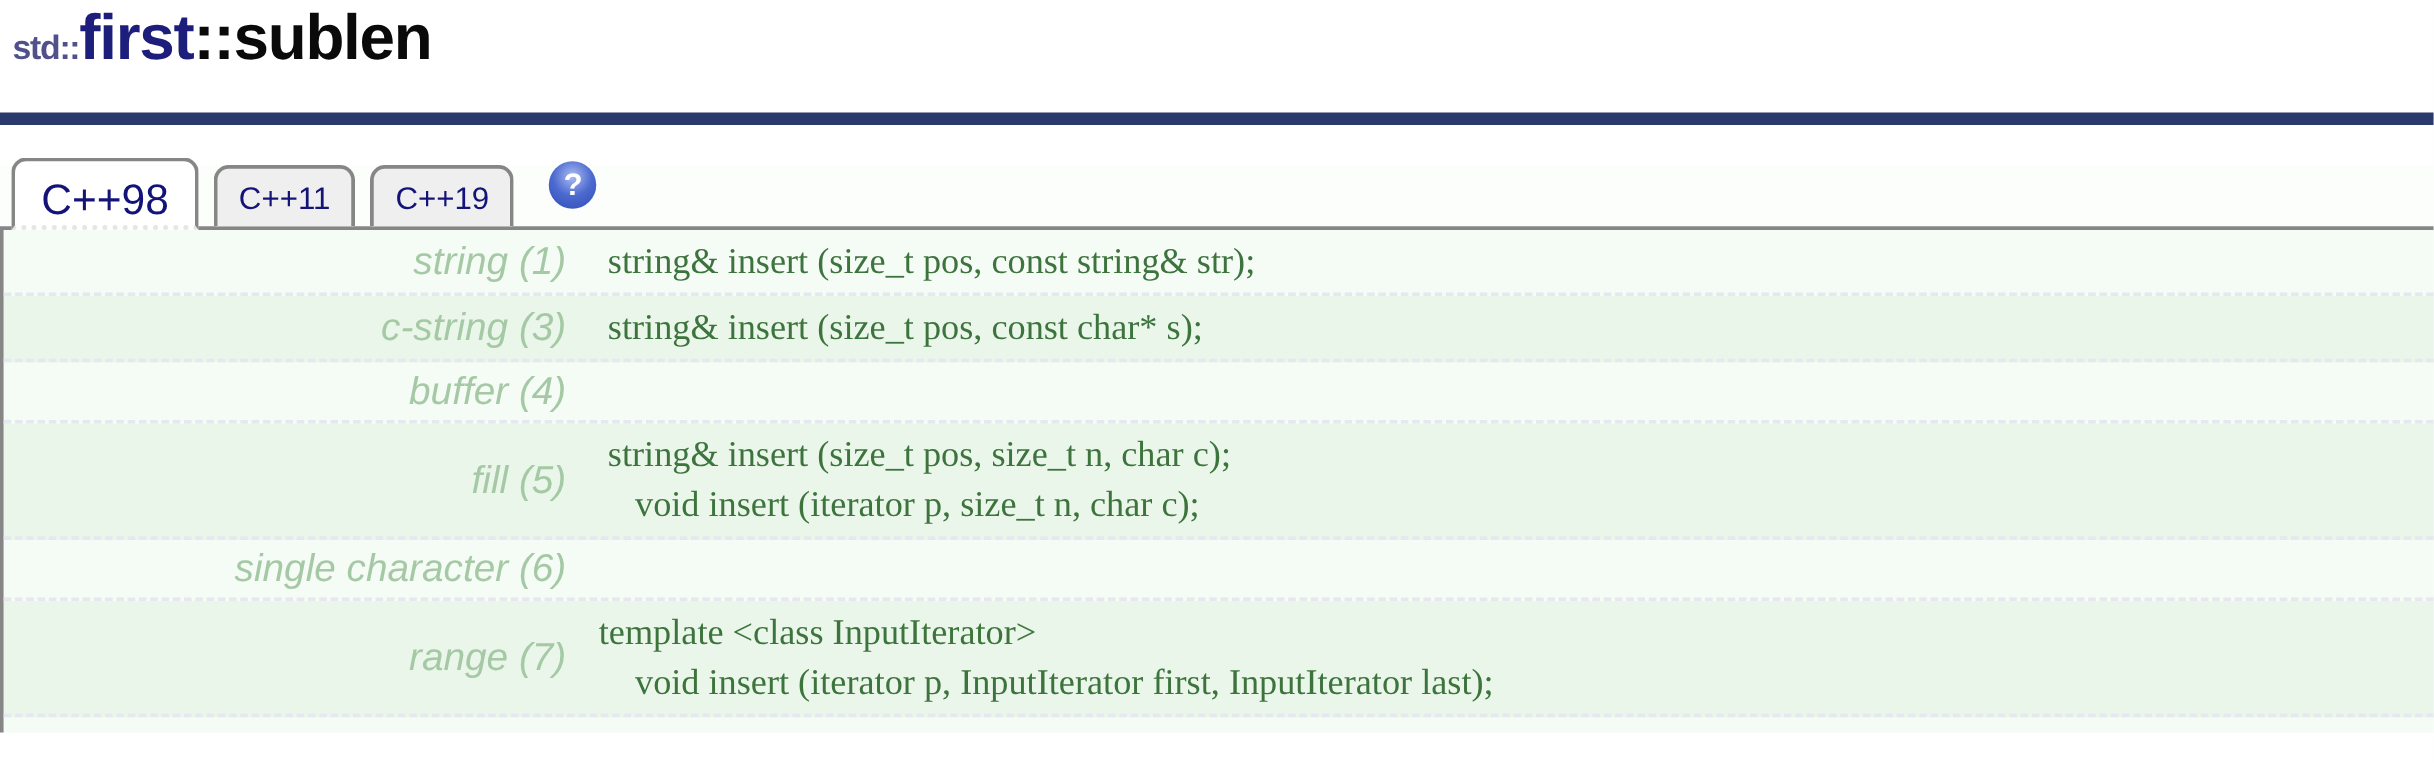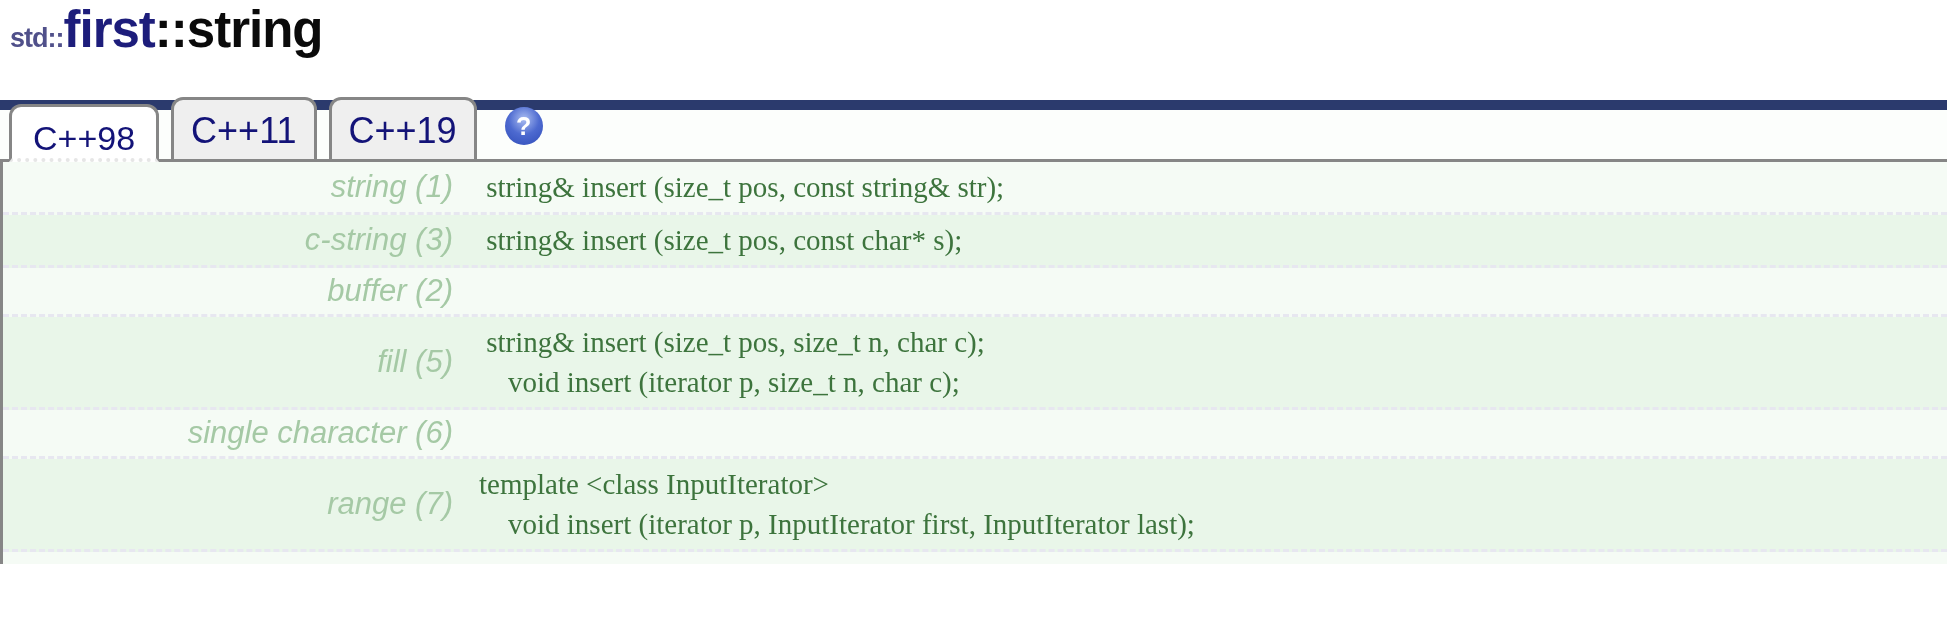--- a/index.html
+++ b/index.html
@@ -15,21 +15,21 @@
     --title_class: #1d1d7b;
     --title_member: #0a0a0a;
   }
   html,body{margin:0;padding:0;}
   body{
     width:1947px;height:623px;overflow:hidden;background:#ffffff;
     font-family:"Liberation Sans", sans-serif;
   }
   
   .title-wrap{
-    height:100px;display:flex;align-items:baseline;
+    height:90px;display:flex;align-items:baseline;
     padding-left:10px;box-sizing:border-box;
   }
   .title-std{
     font-size:27px;font-weight:bold;color:var(--title_std);
     letter-spacing:-1px;line-height:76px;
   }
   .title-class{
     font-size:51px;font-weight:bold;color:var(--title_class);letter-spacing:-1px;
   }
   .title-member{
@@ -37,39 +37,40 @@
   }
   .accent-rule{
     height:10px;background:var(--accent_rule);width:100%;
   }
   
   .tabbar{
     display:flex;align-items:flex-end;
     padding-left:9px;height:52px;box-sizing:border-box;
     border-bottom:3px solid var(--border_gray);
     background:#fcfefc;
+    margin-top:32px;
   }
   .tab{
     color:var(--tab_text);
     border:3px solid var(--border_gray);
     border-bottom:none;
     border-radius:12px 12px 0 0;
     margin-right:12px;
     cursor:pointer;
   }
   .tab.active{
     font-size:34px;
     padding:12px 21px 0 21px;
     background:#ffffff;
     margin-bottom:-3px;
     border-bottom:4px dotted #e6e6e6;
     position:relative;z-index:2;
   }
   .tab.inactive{
-    font-size:36px;
+    font-size:25px;
     padding:10px 17px 7px 17px;
     background:#efefef;
   }
   .help-icon{
     width:38px;height:38px;border-radius:50%;
     margin:0 0 14px 16px;
     background:radial-gradient(circle at 50% 32%, #aabdf1 0%, #4d6ad0 48%, #2f4cb8 100%);
     display:flex;align-items:center;justify-content:center;
     color:#ffffff;font-weight:bold;font-size:25px;
     cursor:pointer;flex:0 0 38px;
@@ -99,21 +100,21 @@
     white-space:pre;
   }
   .panel-filler{height:12px;background:var(--row_light);}
 </style>
 </head>
 <body>
 
 <div class="title-wrap">
   <span class="title-std">std::</span>
     <span class="title-class">first</span>
-    <span class="title-member">::string</span>
+    <span class="title-member">::sublen</span>
 </div>
 
 <div class="accent-rule"></div>
 
 <div class="tabbar">
   <div class="tab active">C++98</div>
   <div class="tab inactive">C++11</div>
   <div class="tab inactive">C++19</div>
   <div class="help-icon">?</div>
 </div>
@@ -125,21 +126,21 @@
     <pre class="decl-code"> string&amp; insert (size_t pos, const string&amp; str);</pre>
   </div>
 
 
   <div class="decl-row">
     <div class="decl-label">c-string (3)</div>
     <pre class="decl-code"> string&amp; insert (size_t pos, const char* s);</pre>
   </div>
 
   <div class="decl-row">
-    <div class="decl-label">buffer (2)</div>
+    <div class="decl-label">buffer (4)</div>
   </div>
 
   <div class="decl-row">
     <div class="decl-label">fill (5)</div>
     <pre class="decl-code"> string&amp; insert (size_t pos, size_t n, char c);
     void insert (iterator p, size_t n, char c);</pre>
   </div>
 
   <div class="decl-row">
     <div class="decl-label">single character (6)</div>

